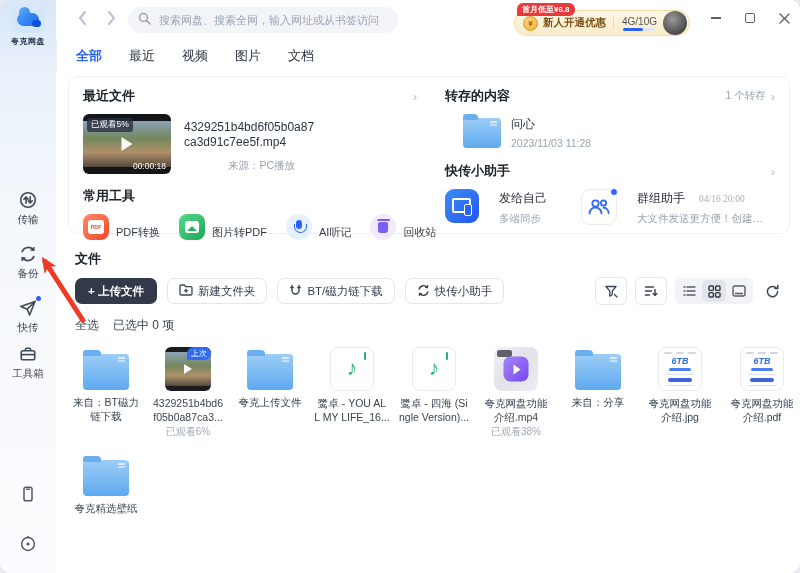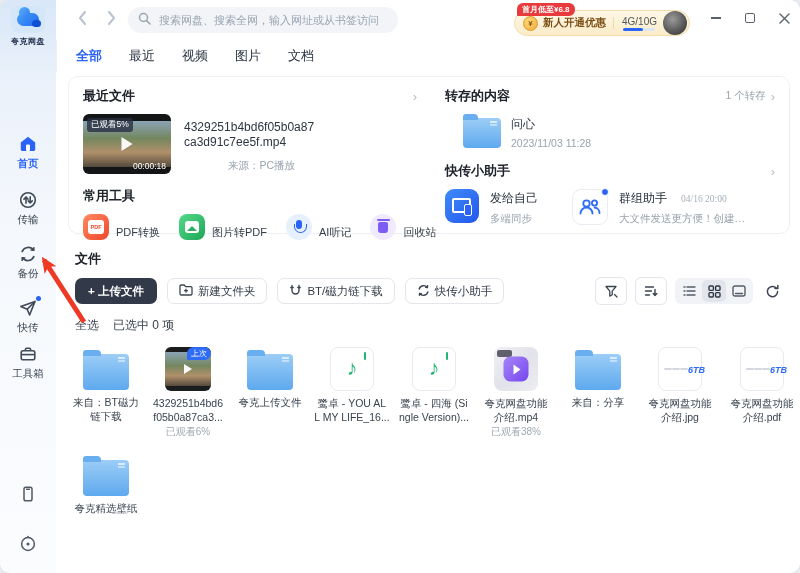--- a/index.html
+++ b/index.html
@@ -99,21 +99,21 @@
   .trash{position:absolute;left:8px;top:8px;width:10px;height:11px;background:#7c5cf5;border-radius:2px 2px 3px 3px;}
   .trash:before{content:"";position:absolute;left:-1.5px;top:-3px;width:13px;height:2px;border-radius:1px;background:#7c5cf5;}
   
   .assist-row{display:flex;margin-top:9px;align-items:flex-start;}
   .assist-item{display:flex;cursor:pointer;}
   .ai-send{width:34px;height:34px;border-radius:9px;background:linear-gradient(135deg,#3f8cf8,#2257ee);position:relative;flex:none;}
   .mon{position:absolute;left:7px;top:9px;width:15px;height:11px;border:2px solid #fff;border-radius:2px;}
   .ph{position:absolute;right:7px;bottom:7px;width:6px;height:10px;background:#2b63f6;border:1.6px solid #fff;border-radius:2px;}
   .ai-group{width:34px;height:34px;border-radius:9px;background:#fff;border:1px solid #e9edf1;position:relative;flex:none;}
   .group-dot{position:absolute;top:-2px;right:-2px;width:6px;height:6px;border-radius:50%;background:#2b63f6;border:1.5px solid #fff;}
-  .assist-txt{margin-left:11px;padding-top:1px;}
+  .assist-txt{margin-left:20px;padding-top:1px;}
   .assist-name-row{display:flex;align-items:baseline;}
   .assist-name{font-size:12px;color:#262e3a;}
   .assist-time{font-size:9.5px;color:#a6aeb8;margin-left:14px;}
   .assist-sub{font-size:10.5px;color:#9aa3ae;margin-top:5px;}
   .ellip{width:132px;white-space:nowrap;overflow:hidden;text-overflow:ellipsis;}
   .gap36{margin-left:34px;font-family:Liberation Serif, serif;}
   
   .saved-row{display:flex;margin-top:9px;cursor:pointer;padding-left:18px;}
   .saved-txt{margin-left:10px;padding-top:2px;}
   .saved-name{font-size:12px;color:#2c3542;}
@@ -155,21 +155,21 @@
           border-left:8px solid #fff;border-top:5px solid transparent;border-bottom:5px solid transparent;opacity:.95;}
   .last-badge{position:absolute;top:0px;right:0px;background:#2e6bf6;color:#fff;font-size:8px;padding:1px 4px;
               border-radius:7px 7px 7px 1px;z-index:2;}
   .g-mp4{position:relative;width:44px;height:44px;border-radius:8px;overflow:hidden;
          background:linear-gradient(135deg,#f0f0f4 0%,#e2e2ea 50%,#ececf2 100%);}
   .mp4-badge{position:absolute;left:3px;top:3px;width:15px;height:7px;border-radius:2px;background:rgba(50,50,66,.75);}
   .mp4-play{position:absolute;left:50%;top:50%;transform:translate(-50%,-50%);width:25px;height:25px;border-radius:7px;
             background:linear-gradient(135deg,#a586f8,#7746ef);}
   .mp4-play:after{content:"";position:absolute;left:10px;top:7.5px;width:0;height:0;
             border-left:7px solid #fff;border-top:5px solid transparent;border-bottom:5px solid transparent;}
-  .doc-mini{position:absolute;left:5px;top:4px;right:5px;bottom:4px;display:flex;flex-direction:row;align-items:center;}
+  .doc-mini{position:absolute;left:5px;top:4px;right:5px;bottom:4px;display:flex;flex-direction:column;align-items:center;}
   .dm-dashes{width:100%;display:flex;justify-content:space-between;}
   .dm-dashes i{width:8px;height:2px;background:#d4d8de;border-radius:1px;}
   .dm-6tb{font-size:9px;font-weight:bold;color:#2e6bf6;font-style:italic;margin-top:2px;}
   .dm-bar{width:22px;height:4px;border-radius:2px;background:#4a7df2;margin-top:2px;}
   .dm-line{width:28px;height:1.8px;background:#dcdfe4;border-radius:1px;margin-top:2.5px;}
   .dm-btn{width:24px;height:5px;border-radius:2px;background:#3f63d8;margin-top:2.5px;}
   
   .anno{position:absolute;left:0;top:0;width:800px;height:573px;pointer-events:none;z-index:50;}
 </style>
 </head>
@@ -178,29 +178,20 @@
 <div class="stage">
 
   <div class="sidebar">
     <div class="logo-wrap">
       <div class="logo-badge">
           <div class="cloud"></div>
         </div>
       <div class="logo-name">夸克网盘</div>
     </div>
 
-    <div class="side-item active" style="top:134px;">
-      <div class="s-ico">
-        <svg width="20" height="20" viewBox="0 0 20 20">
-            <path d="M10 2.8 L17.2 8.4 V15.6 a1.4 1.4 0 0 1 -1.4 1.4 H4.2 a1.4 1.4 0 0 1 -1.4 -1.4 V8.4 Z" fill="#2b63f6"></path>
-            <rect x="8" y="10.6" width="4" height="6.4" rx="1.2" fill="#fff"></rect>
-          </svg>
-      </div>
-      <div class="s-label">首页</div>
-    </div>
 
     <div class="side-item" style="top:190px;">
       <div class="s-ico">
         <svg width="20" height="20" viewBox="0 0 20 20" fill="none" stroke="#414b58" stroke-width="1.6" stroke-linecap="round" stroke-linejoin="round">
             <circle cx="10" cy="10" r="7.3"></circle>
             <path d="M8 13.2 V7 M8 7 l-2 2.1 M8 7 l2 2.1 M12.2 6.8 V13 M12.2 13 l-2-2.1 M12.2 13 l2-2.1"></path>
           </svg>
       </div>
       <div class="s-label">传输</div>
     </div>

